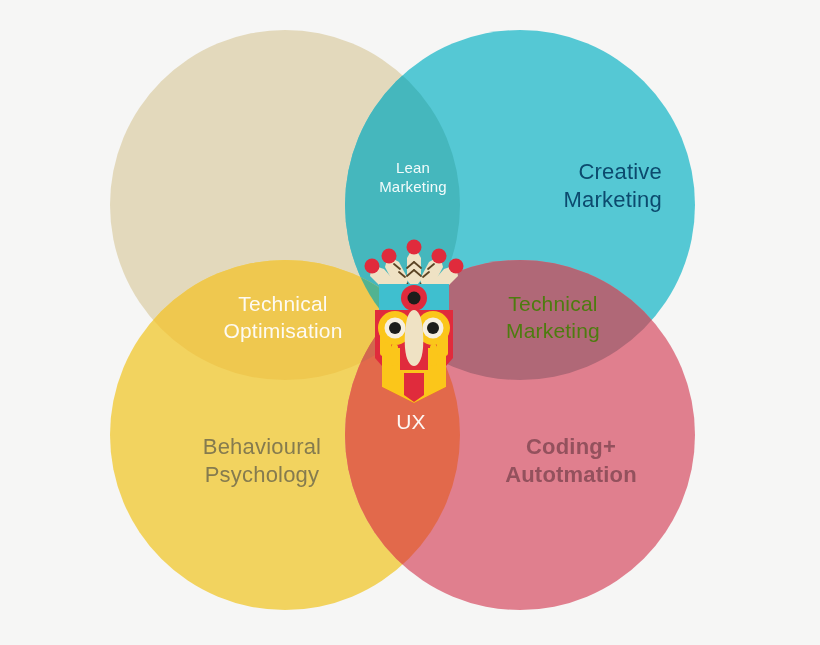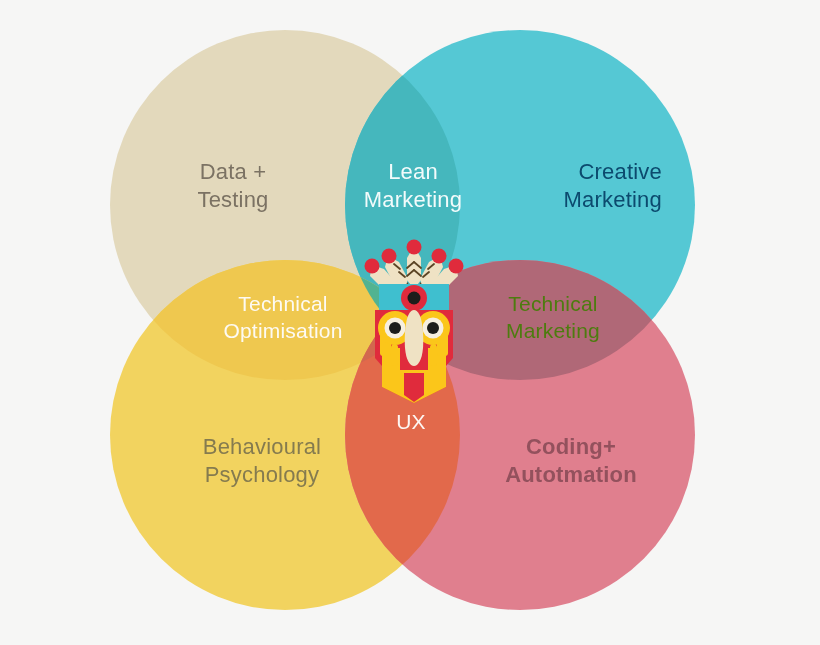--- a/index.html
+++ b/index.html
@@ -31,21 +31,21 @@
     position: absolute;
     text-align: center;
     line-height: 1.28;
     letter-spacing: 0.2px;
     font-weight: 400;
     white-space: pre-line;
     pointer-events: none;
     -webkit-font-smoothing: antialiased;
   }
   #label-data-testing        { left: 152px; top: 158px; width: 162px; font-size: 22px; color: #7b7263; }
-  #label-lean-marketing      { left: 333px; top: 158px; width: 160px; font-size: 22px; color: #f2fbfb; }
+  #label-lean-marketing      { left: 333px; top: 158px; width: 160px; font-size: 15px; color: #f2fbfb; }
   #label-creative-marketing  { left: 500px; top: 158px; width: 162px; font-size: 22px; color: #0c4a6e; text-align: right; }
   #label-conversion-opt      { left: 190px; top: 291px; width: 186px; font-size: 21px; color: #fdfaf3; }
   #label-technical-marketing { left: 466px; top: 291px; width: 174px; font-size: 21px; color: #4d7c0f; }
   #label-ux                  { left: 369px; top: 409px; width: 84px; font-size: 21px; color: #fdf6f2; }
   #label-behavioural-psych   { left: 172px; top: 433px; width: 180px; font-size: 22px; color: #857b4f; }
   #label-coding-automation   { left: 478px; top: 433px; width: 186px; font-size: 22px; color: #93515d; font-weight: bold; }
 </style>
 </head>
 <body>
 
@@ -171,22 +171,20 @@
       <circle cx="73" cy="88" r="6" fill="#1d1d1b"></circle>
 
       <rect x="31" y="104" width="7" height="22" rx="3.5" fill="#fbc61a"></rect>
       <rect x="70" y="104" width="7" height="22" rx="3.5" fill="#fbc61a"></rect>
 
       <path d="M54 70 C62 70 64 92 63 108 C62 120 58 126 54 126 C50 126 46 120 45 108 C44 92 46 70 54 70 Z" fill="#efe2c4"></path>
     </g>
 
   </svg>
 
-  <div class="venn-label" id="label-data-testing">Data +
-Testing</div>
 
   <div class="venn-label" id="label-lean-marketing">Lean
 Marketing</div>
 
   <div class="venn-label" id="label-creative-marketing">Creative
 Marketing</div>
 
   <div class="venn-label" id="label-conversion-opt">Technical
 Optimisation</div>
 

